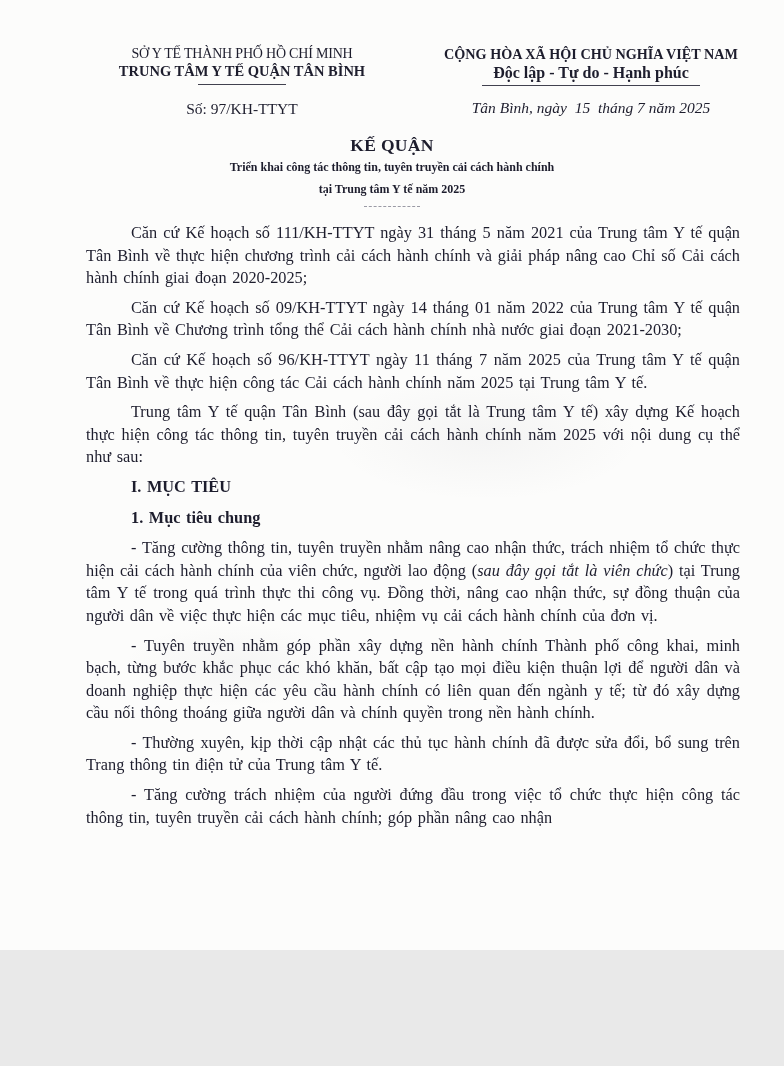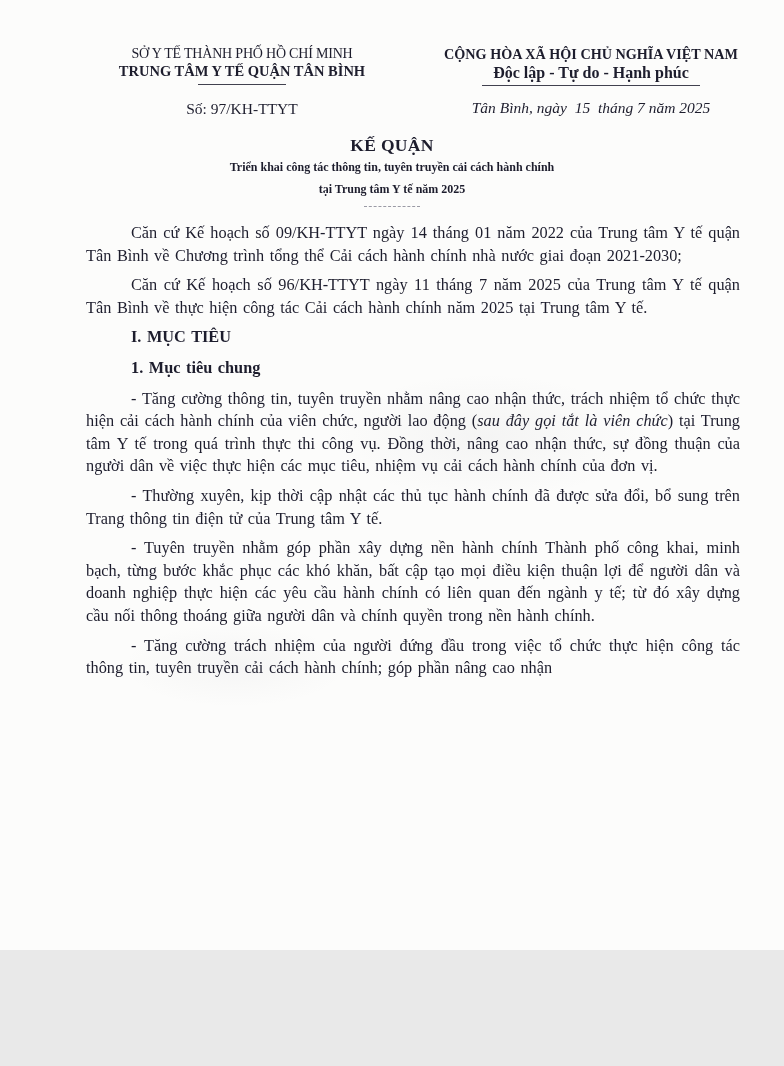--- a/index.html
+++ b/index.html
@@ -70,25 +70,27 @@
   </div>
 
   <div class="title-block">
     <div class="title-main">KẾ QUẬN</div>
     <div class="title-sub">Triển khai công tác thông tin, tuyên truyền cải cách hành chính</div>
     <div class="title-sub">tại Trung tâm Y tế năm 2025</div>
     <div class="title-dash"></div>
   </div>
 
   <div class="doc-body">
+    <p>Căn cứ Kế hoạch số 111/KH-TTYT ngày 31 tháng 5 năm 2021 của Trung tâm Y tế quận Tân Bình về thực hiện chương trình cải cách hành chính và giải pháp nâng cao Chỉ số Cải cách hành chính giai đoạn 2020-2025;</p>
     <p>Căn cứ Kế hoạch số 09/KH-TTYT ngày 14 tháng 01 năm 2022 của Trung tâm Y tế quận Tân Bình về Chương trình tổng thể Cải cách hành chính nhà nước giai đoạn 2021-2030;</p>
     <p>Căn cứ Kế hoạch số 96/KH-TTYT ngày 11 tháng 7 năm 2025 của Trung tâm Y tế quận Tân Bình về thực hiện công tác Cải cách hành chính năm 2025 tại Trung tâm Y tế.</p>
+    <p>Trung tâm Y tế quận Tân Bình (sau đây gọi tắt là Trung tâm Y tế) xây dựng Kế hoạch thực hiện công tác thông tin, tuyên truyền cải cách hành chính năm 2025 với nội dung cụ thể như sau:</p>
 
     <p class="heading-1">I. MỤC TIÊU</p>
     <p class="heading-2">1. Mục tiêu chung</p>
 
     <p><span>- Tăng cường thông tin, tuyên truyền nhằm nâng cao nhận thức, trách nhiệm tổ chức thực hiện cải cách hành chính của viên chức, người lao động (</span><em>sau đây gọi tắt là viên chức</em><span>) tại Trung tâm Y tế trong quá trình thực thi công vụ. Đồng thời, nâng cao nhận thức, sự đồng thuận của người dân về việc thực hiện các mục tiêu, nhiệm vụ cải cách hành chính của đơn vị.</span></p>
+    <p>- Tuyên truyền nhằm góp phần xây dựng nền hành chính Thành phố công khai, minh bạch, từng bước khắc phục các khó khăn, bất cập tạo mọi điều kiện thuận lợi để người dân và doanh nghiệp thực hiện các yêu cầu hành chính có liên quan đến ngành y tế; từ đó xây dựng cầu nối thông thoáng giữa người dân và chính quyền trong nền hành chính.</p>
     <p>- Thường xuyên, kịp thời cập nhật các thủ tục hành chính đã được sửa đổi, bổ sung trên Trang thông tin điện tử của Trung tâm Y tế.</p>
-    <p>- Tuyên truyền nhằm góp phần xây dựng nền hành chính Thành phố công khai, minh bạch, từng bước khắc phục các khó khăn, bất cập tạo mọi điều kiện thuận lợi để người dân và doanh nghiệp thực hiện các yêu cầu hành chính có liên quan đến ngành y tế; từ đó xây dựng cầu nối thông thoáng giữa người dân và chính quyền trong nền hành chính.</p>
     <p>- Tăng cường trách nhiệm của người đứng đầu trong việc tổ chức thực hiện công tác thông tin, tuyên truyền cải cách hành chính; góp phần nâng cao nhận</p>
   </div>
 
 </div>
 
 </body></html>

